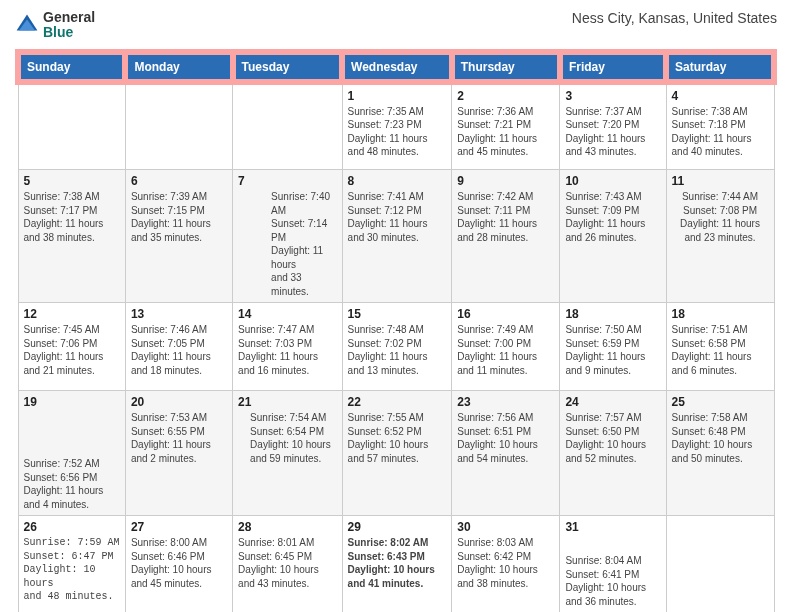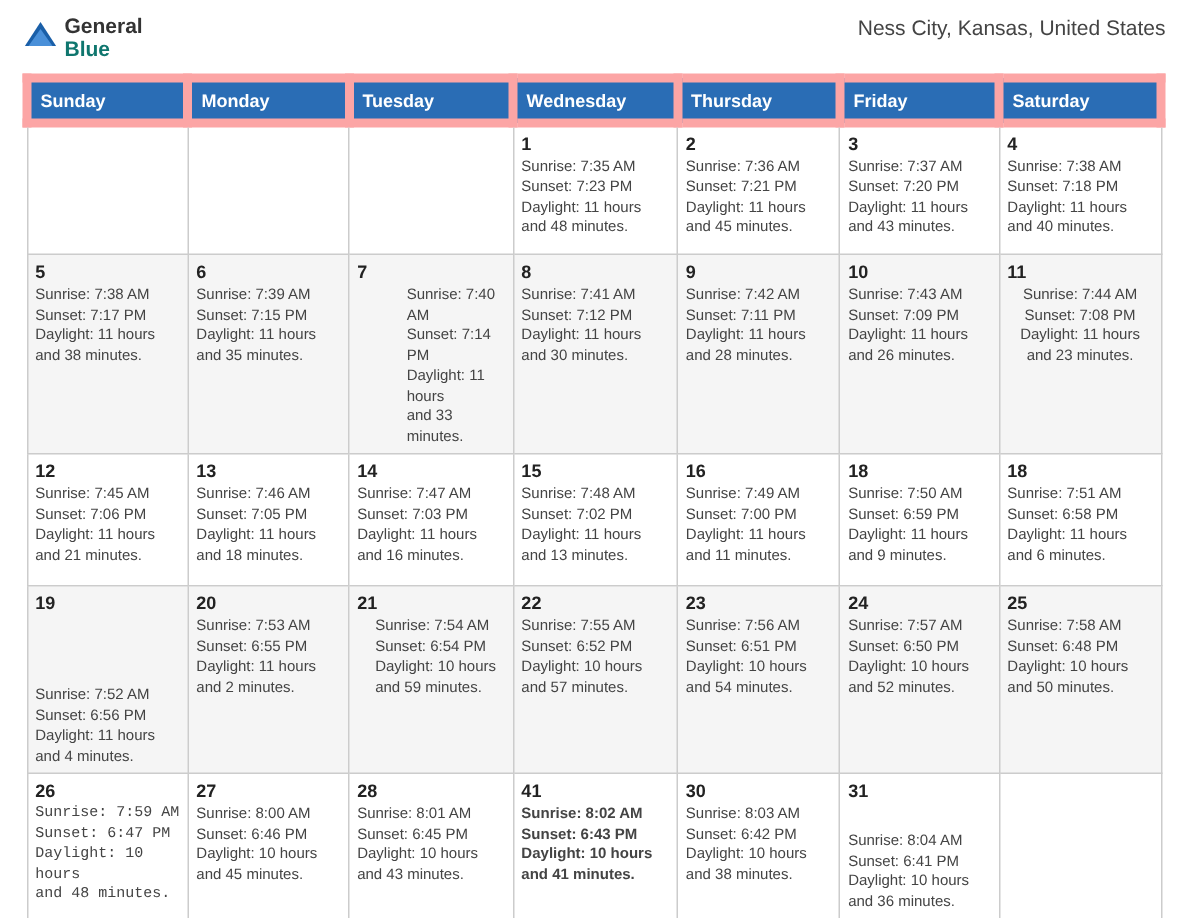--- a/index.html
+++ b/index.html
@@ -338,21 +338,21 @@
 and 45 minutes.</div>
           </td>
           <td>
             <span class="day-num">28</span>
             <div class="day-info" style="white-space: pre-line;">Sunrise: 8:01 AM
 Sunset: 6:45 PM
 Daylight: 10 hours
 and 43 minutes.</div>
           </td>
           <td>
-            <span class="day-num">41</span>
+            <span class="day-num">29</span>
             <div class="day-info" style="white-space: pre-line; font-weight: bold;">Sunrise: 8:02 AM
 Sunset: 6:43 PM
 Daylight: 10 hours
 and 41 minutes.</div>
           </td>
           <td>
             <span class="day-num">30</span>
             <div class="day-info" style="white-space: pre-line;">Sunrise: 8:03 AM
 Sunset: 6:42 PM
 Daylight: 10 hours

